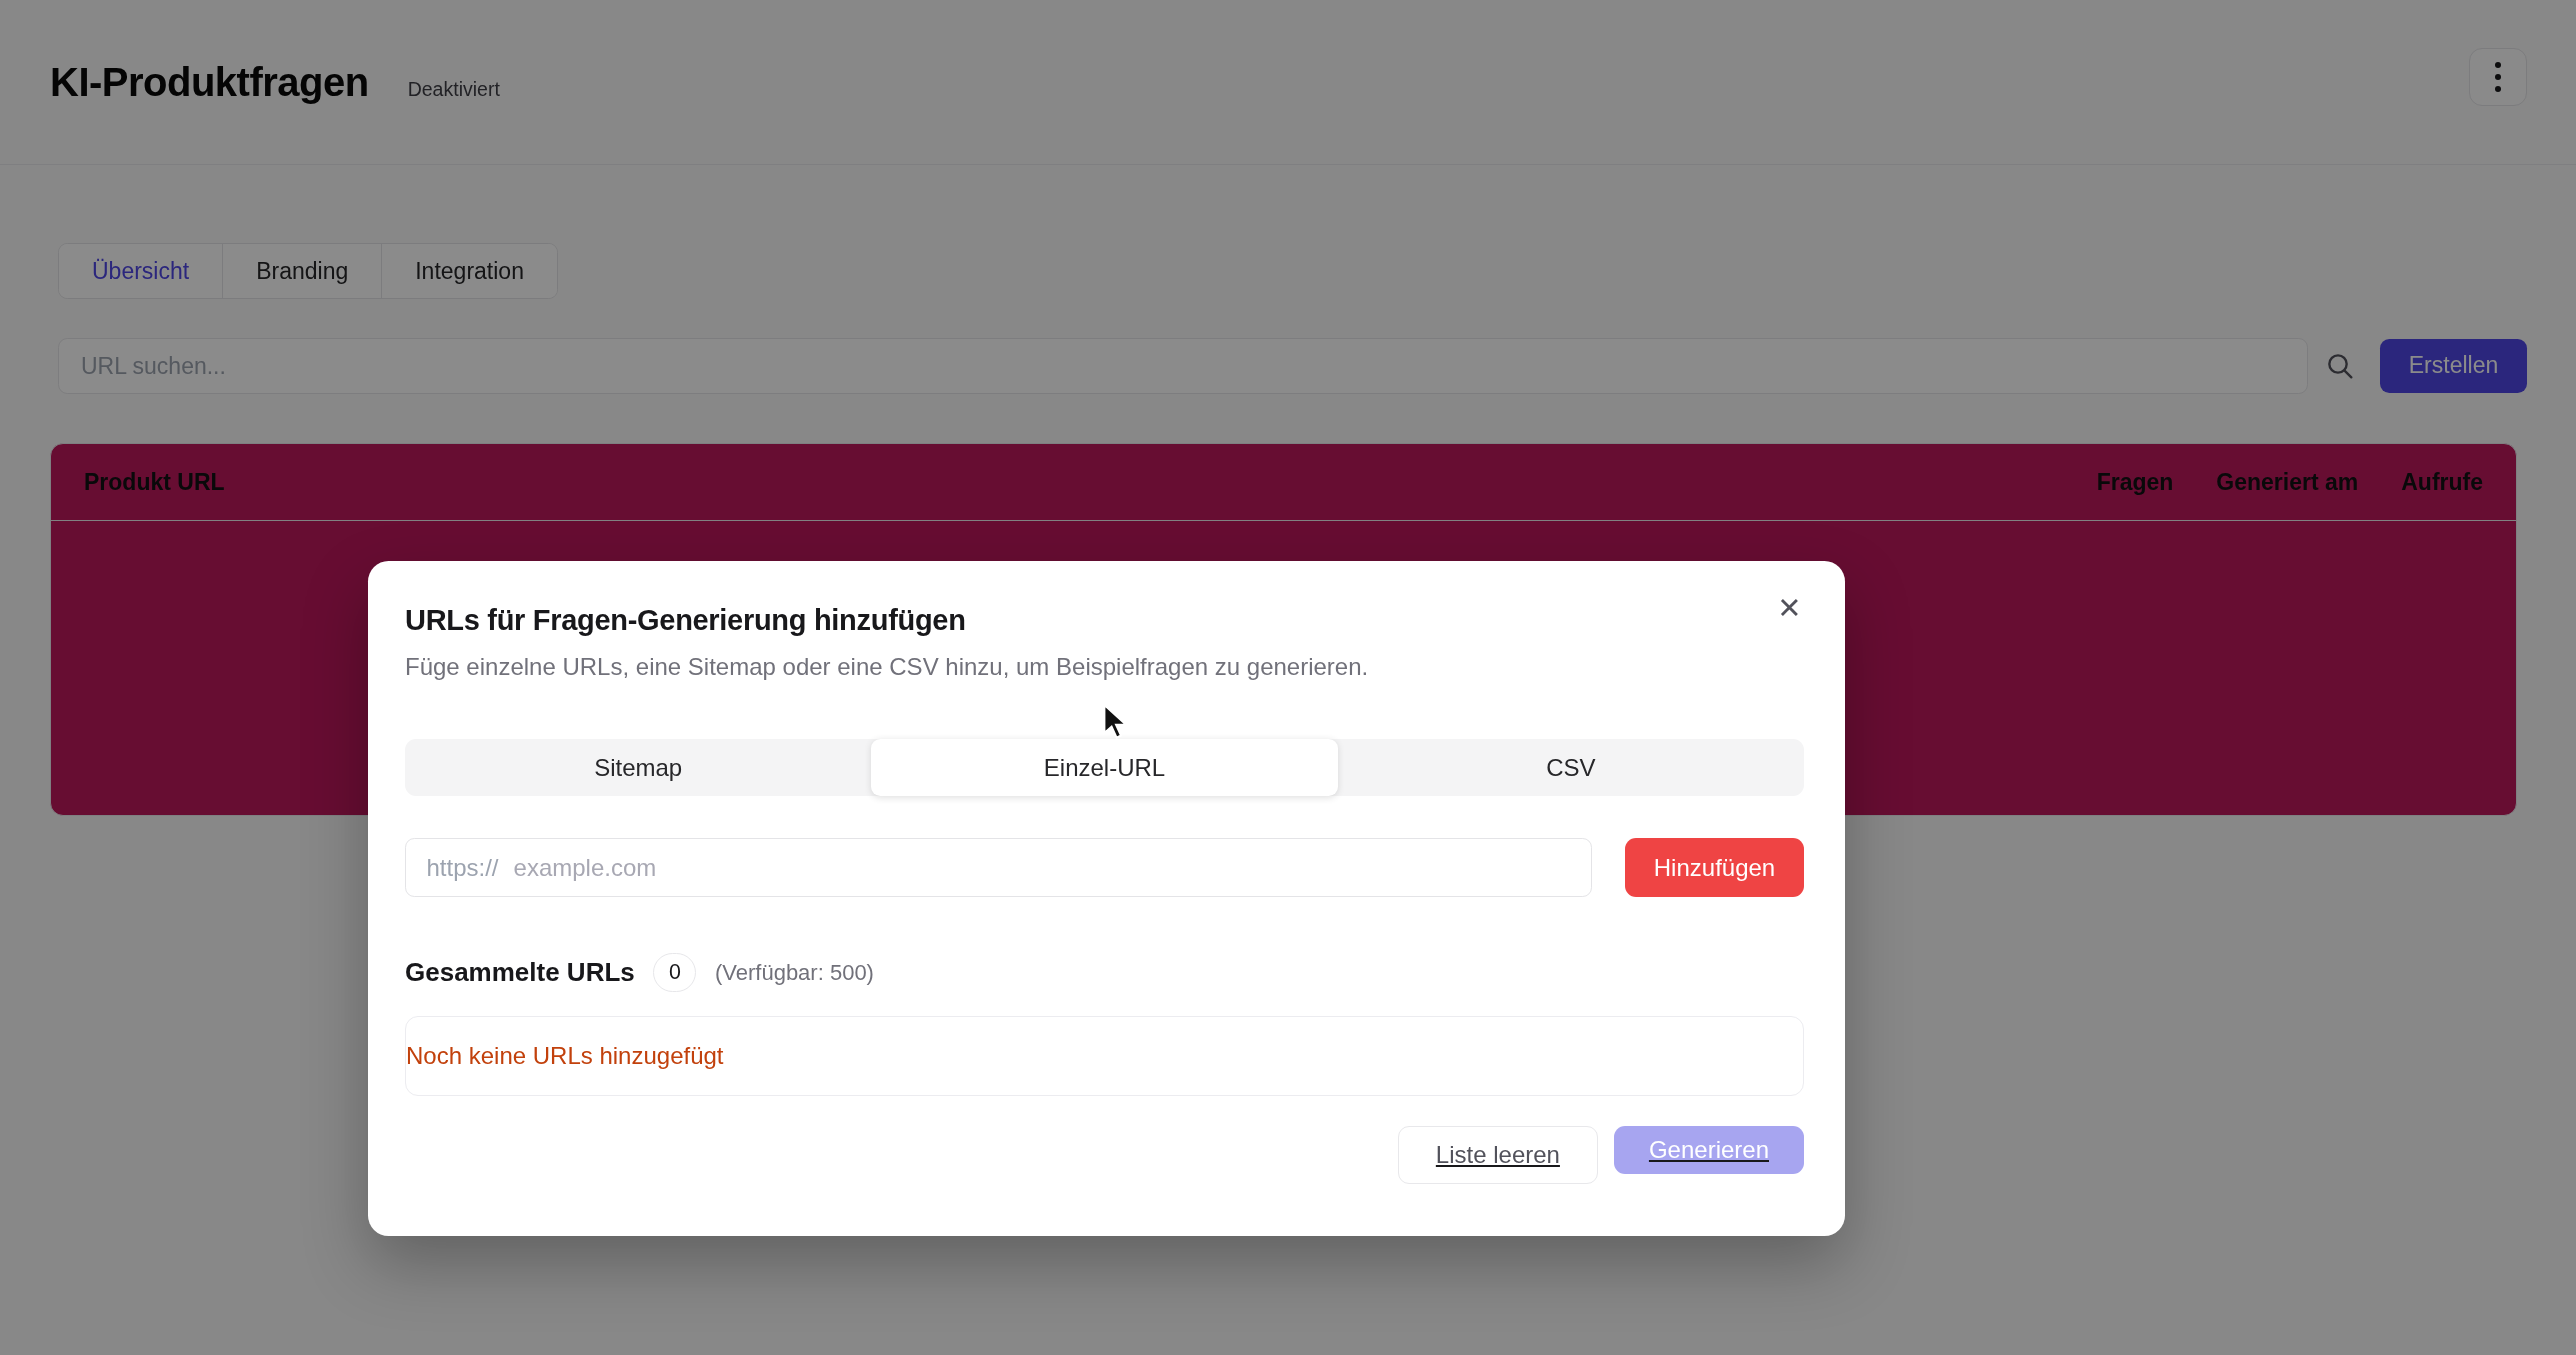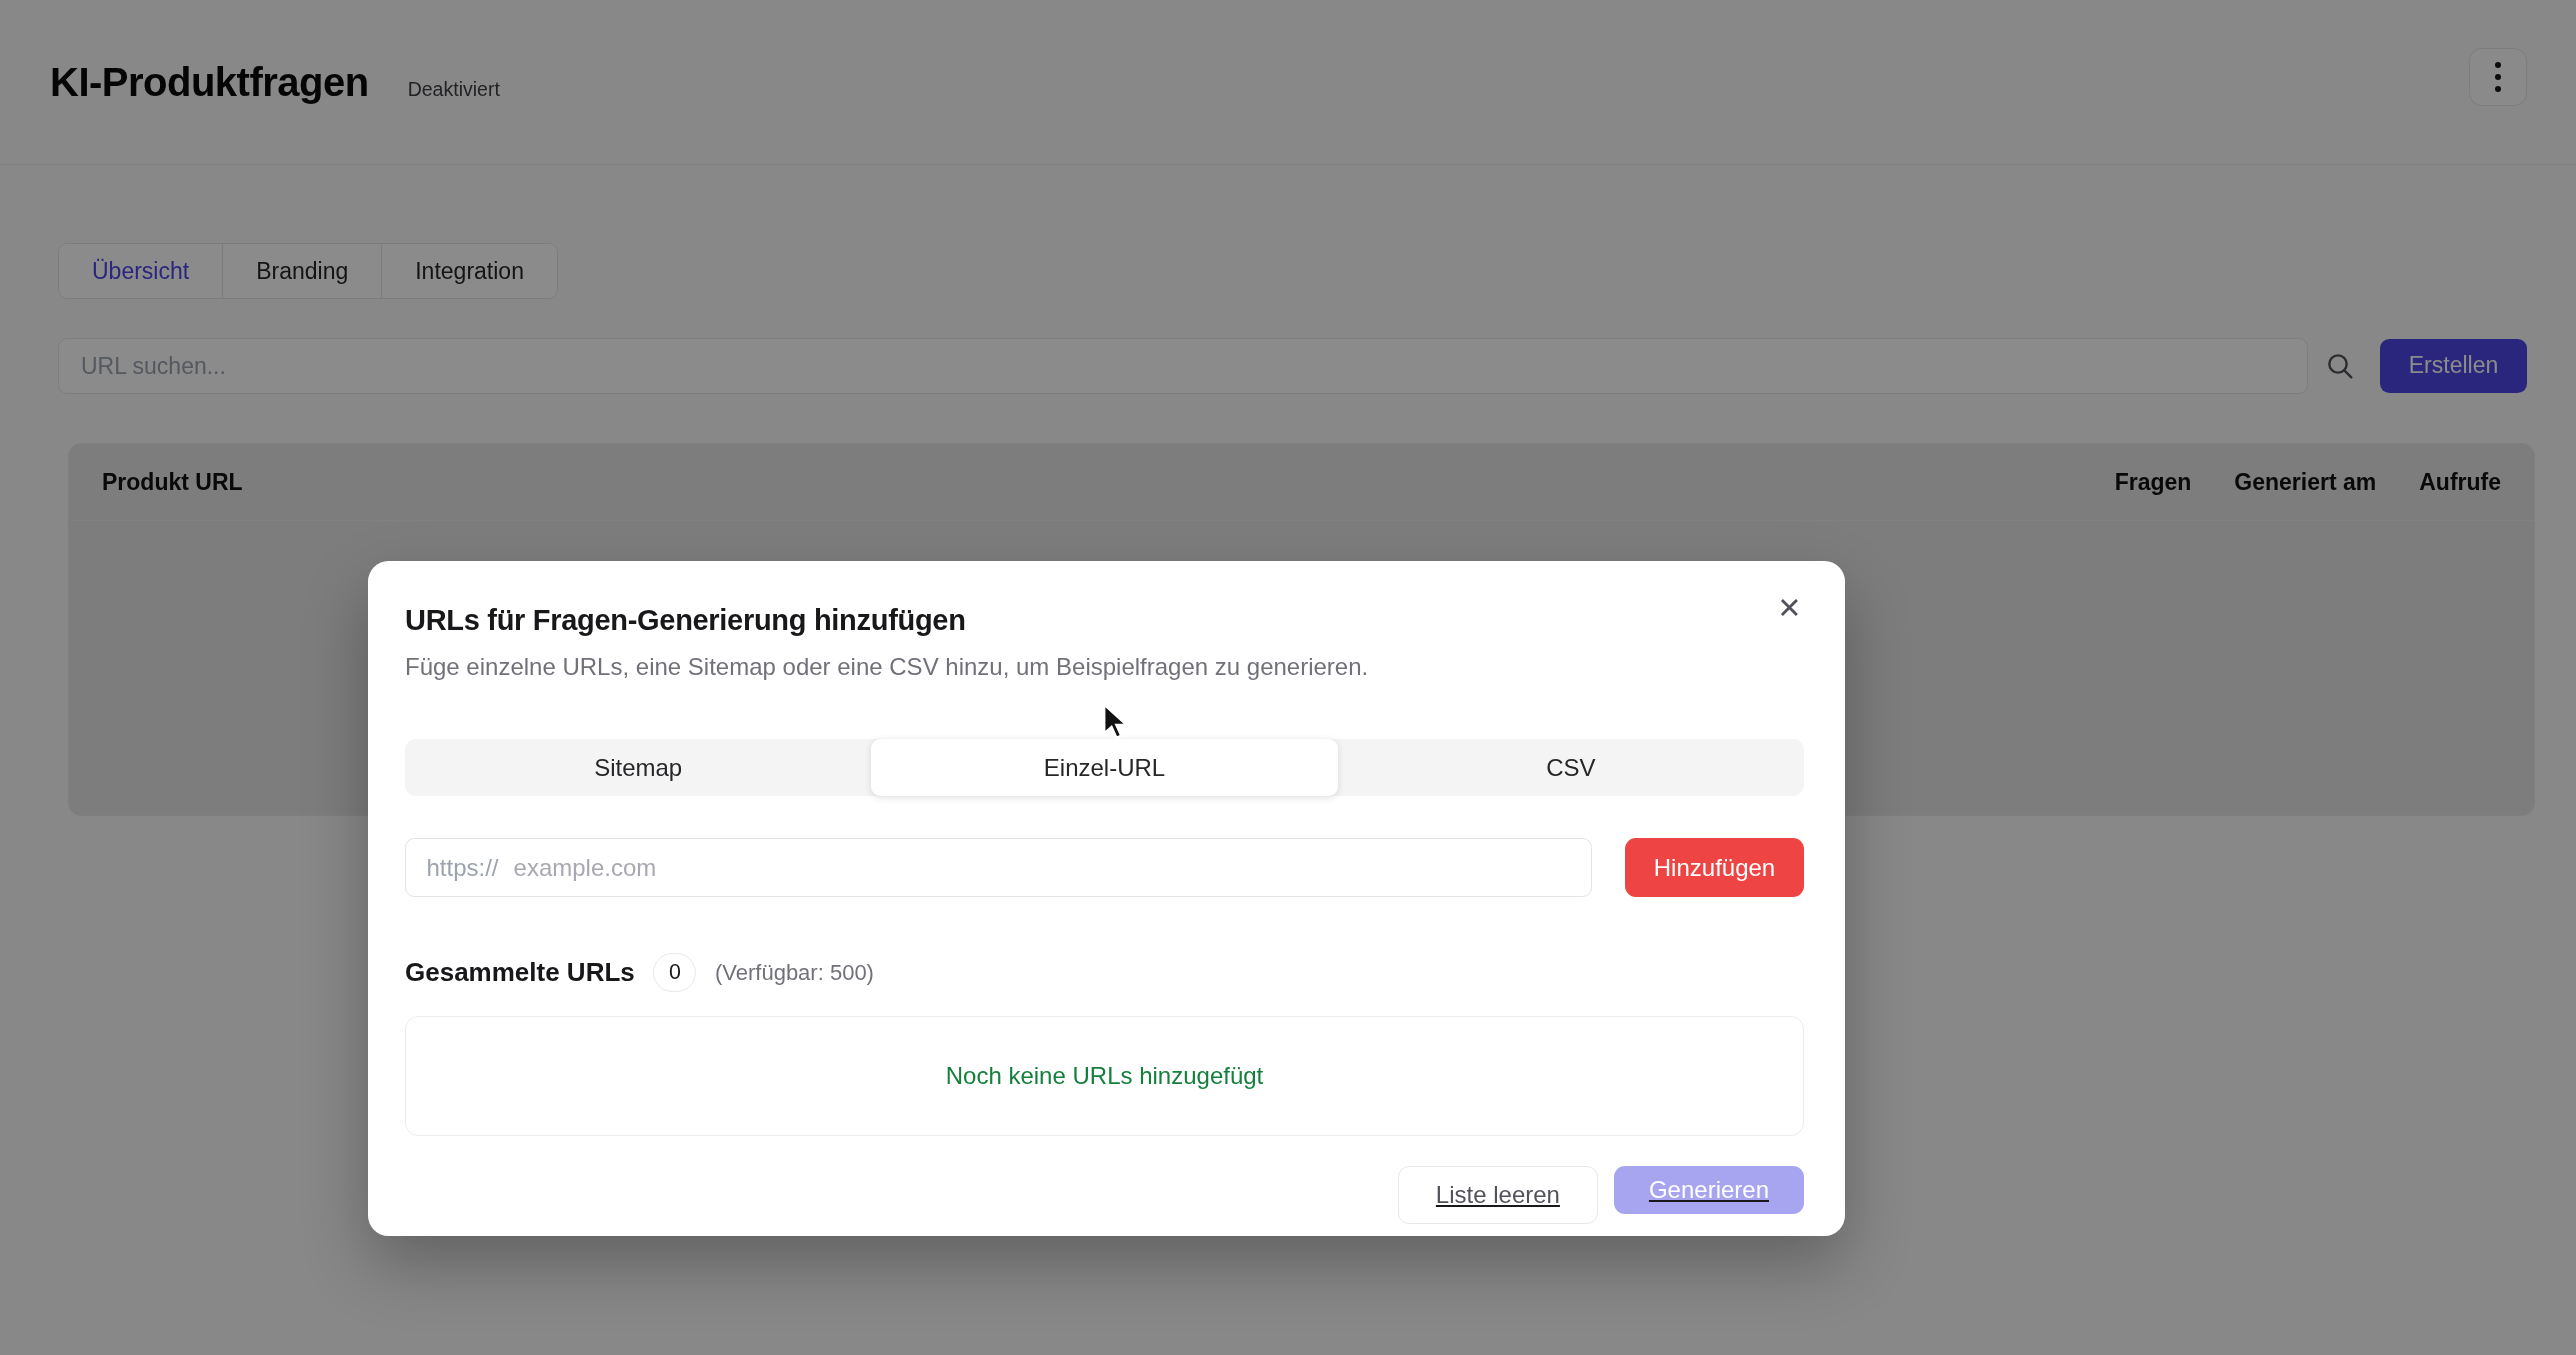--- a/index.html
+++ b/index.html
@@ -51,22 +51,22 @@
   .search-icon { position: absolute; left: 2266px; top: 12px; width: 32px; height: 32px; cursor: pointer; }
   .btn-create {
     position: absolute; right: 0; top: 0.9px; width: 147px; height: 54px;
     background: #4f46e5; color: #ffffff; border: none; border-radius: 9.3px;
     font-size: 23px; font-weight: 500; cursor: pointer;
     display: flex; align-items: center; justify-content: center;
     font-family: "Liberation Sans", sans-serif;
   }
 
   .table-card {
-    position: absolute; top: 443px; left: 68px; width: 2467px; height: 373px;
-    background: #e5e5e5; border: 0.9px solid #e9e9ec; border-radius: 13px;
+    position: absolute; top: 443px; left: 50px; width: 2467px; height: 373px;
+    background: #be185d; border: 0.9px solid #e9e9ec; border-radius: 13px;
   }
   .table-head {
     height: 77px; display: flex; align-items: center; padding: 0 33px;
     border-bottom: 0.9px solid #ececef; font-size: 23px; font-weight: 700; color: #111113;
   }
   .th-url { flex: 1; }
   .th-right { margin-left: 43px; }
 
   
   .dim-overlay { position: absolute; inset: 0; background: rgba(0,0,0,0.455); z-index: 10; }
@@ -118,23 +118,23 @@
   .collected-label { font-size: 26px; font-weight: 700; color: #18181b; }
   .count-badge {
     min-width: 43px; height: 39px; padding: 0 9.3px;
     border: 0.9px solid #e7e7ea; border-radius: 929px; background: #fff;
     display: flex; align-items: center; justify-content: center;
     font-size: 21.4px; color: #18181b;
   }
   .available-label { font-size: 22px; color: #71717a; }
 
   .empty-box {
-    margin-top: 24px; height: 120px; border: 0.9px solid #ececf0; border-radius: 13px;
-    display: flex; align-items: center; justify-content: center;
-    font-size: 24px; color: #15803d; background: #fff;
+    margin-top: 24px; height: 80px; border: 0.9px solid #ececf0; border-radius: 13px;
+    display: flex; align-items: center; 
+    font-size: 24px; color: #c2410c; background: #fff;
   }
 
   .modal-footer { margin-top: 30px; display: flex; justify-content: flex-end; gap: 16px; text-decoration: underline; }
   .btn-clear {
     height: 58px; padding: 0 37px; background: #ffffff; border: 0.9px solid #e8e8eb;
     border-radius: 11px; font-size: 24px; font-weight: 500; color: #52525b; cursor: pointer;
     font-family: "Liberation Sans", sans-serif;
   }
   .btn-generate {
     height: 48px; padding: 0 35px; background: #a7a5f0; border: none;

